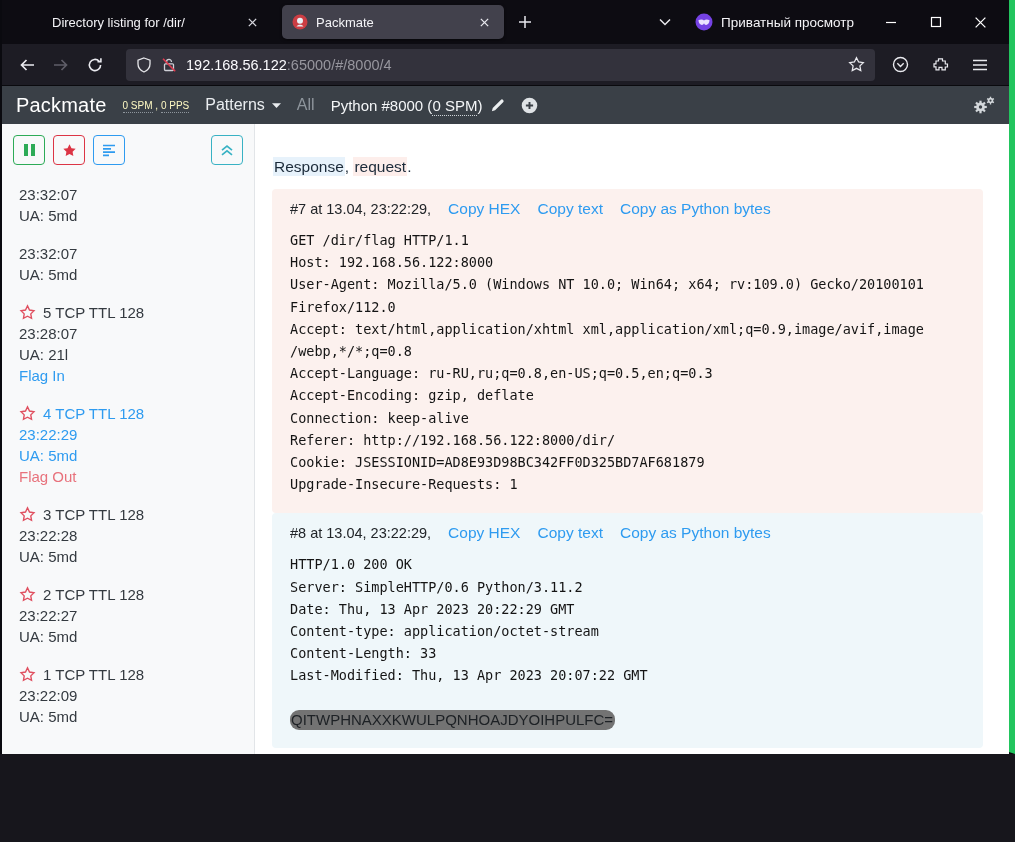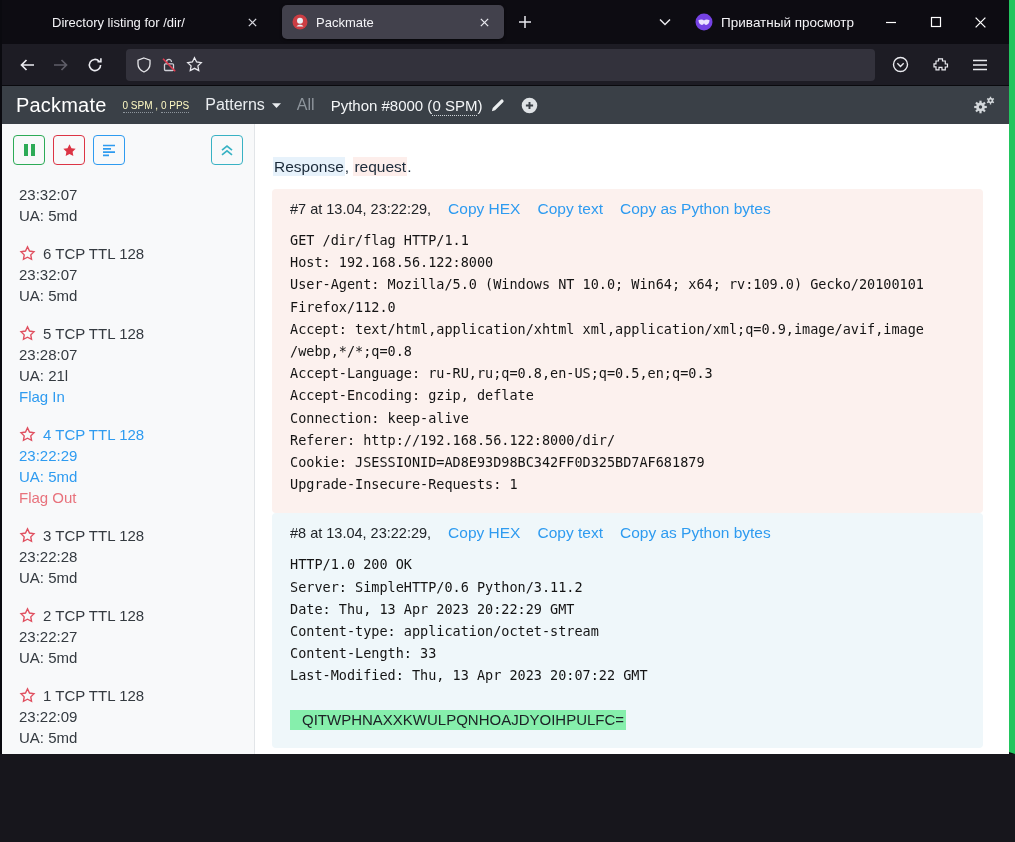--- a/index.html
+++ b/index.html
@@ -77,21 +77,21 @@
 
   .packet { border-radius:4px; padding:11px 18px 18px; }
   .packet.request  { background:#fcf1ee; }
   .packet.response { background:#eff7fa; }
   .packet-head { display:flex; align-items:baseline; gap:17px; }
   .packet-id { font-size:14.5px; color:#212529; }
   .copy-link { font-size:15.5px; color:#2e9bf0; cursor:pointer; }
   .packet pre { margin-top:11px; font-family:"DejaVu Sans Mono", monospace; font-size:13.5px;
                 line-height:22.2px; color:#141414; white-space:pre; }
   .flag-line { margin-top:23px; font-size:15px; line-height:20px; }
-  .flag-hl { background:#86efac; color:#1d2125; padding:1px 2px 2px 12px; }
+  .flag-hl { background:#737373; color:#1d2125; padding:1px 2px 2px 1px;border-radius:9px; }
   .main-nomore { text-align:center; color:#6c757d; font-size:15px; padding:14px 0; }
 
   svg { display:block; }
 </style>
 </head>
 <body>
 
 <div class="window">
 
   <div class="tabbar">
@@ -180,20 +180,21 @@
             <path d="M8 1l6 2.1v4c0 3.4-2.5 6.4-6 7.9-3.5-1.5-6-4.5-6-7.9v-4z" fill="none" stroke="#e8e8ec" stroke-width="1.3"></path>
           </svg>
       </span>
       <span>
         <svg width="16" height="16" viewBox="0 0 16 16">
             <rect x="3.5" y="6.8" width="9" height="6.7" rx="1" fill="none" stroke="#cfcfd6" stroke-width="1.3"></rect>
             <path d="M5.5 6.8V4.9a2.5 2.5 0 0 1 5 0" fill="none" stroke="#cfcfd6" stroke-width="1.3"></path>
             <line x1="2" y1="1.8" x2="14.2" y2="14.2" stroke="#e03a4e" stroke-width="1.6"></line>
           </svg>
       </span>
+      <span class="url-text"><span class="url-host">192.168.56.122</span><span class="url-rest">:65000/#/8000/4</span></span>
       <span>
         <svg width="17" height="17" viewBox="0 0 16 16">
             <path d="M8 1.6l2 4 4.4.6-3.2 3.1.8 4.4L8 11.6l-4 2.1.8-4.4L1.6 6.2 6 5.6z" fill="none" stroke="#eaeaef" stroke-width="1.2"></path>
           </svg>
       </span>
     </div>
     <div class="toolbar-right">
       <div class="nav-btn">
         <svg width="17" height="17" viewBox="0 0 16 16">
             <circle cx="8" cy="8" r="6.6" fill="none" stroke="#eaeaef" stroke-width="1.3"></circle>
@@ -294,28 +295,20 @@
       </div>
 
       <div class="stream-list">
 
         <div class="stream">
           <div class="time">23:32:07</div>
           <div class="ua">UA: 5md</div>
         </div>
 
         <div class="stream">
-          <div class="row1">
-              <span>
-                <svg width="17" height="17" viewBox="0 0 16 16">
-                  <path d="M8 1.8l1.9 3.9 4.2.6-3 3 .7 4.2L8 11.5l-3.8 2 .7-4.2-3-3 4.2-.6z" fill="none" stroke="#e05060" stroke-width="1.3"></path>
-                </svg>
-              </span>
-              <span class="title">6 TCP TTL 128</span>
-            </div>
           <div class="time">23:32:07</div>
           <div class="ua">UA: 5md</div>
         </div>
 
         <div class="stream">
           <div class="row1">
               <span>
                 <svg width="17" height="17" viewBox="0 0 16 16">
                   <path d="M8 1.8l1.9 3.9 4.2.6-3 3 .7 4.2L8 11.5l-3.8 2 .7-4.2-3-3 4.2-.6z" fill="none" stroke="#e05060" stroke-width="1.3"></path>
                 </svg>

